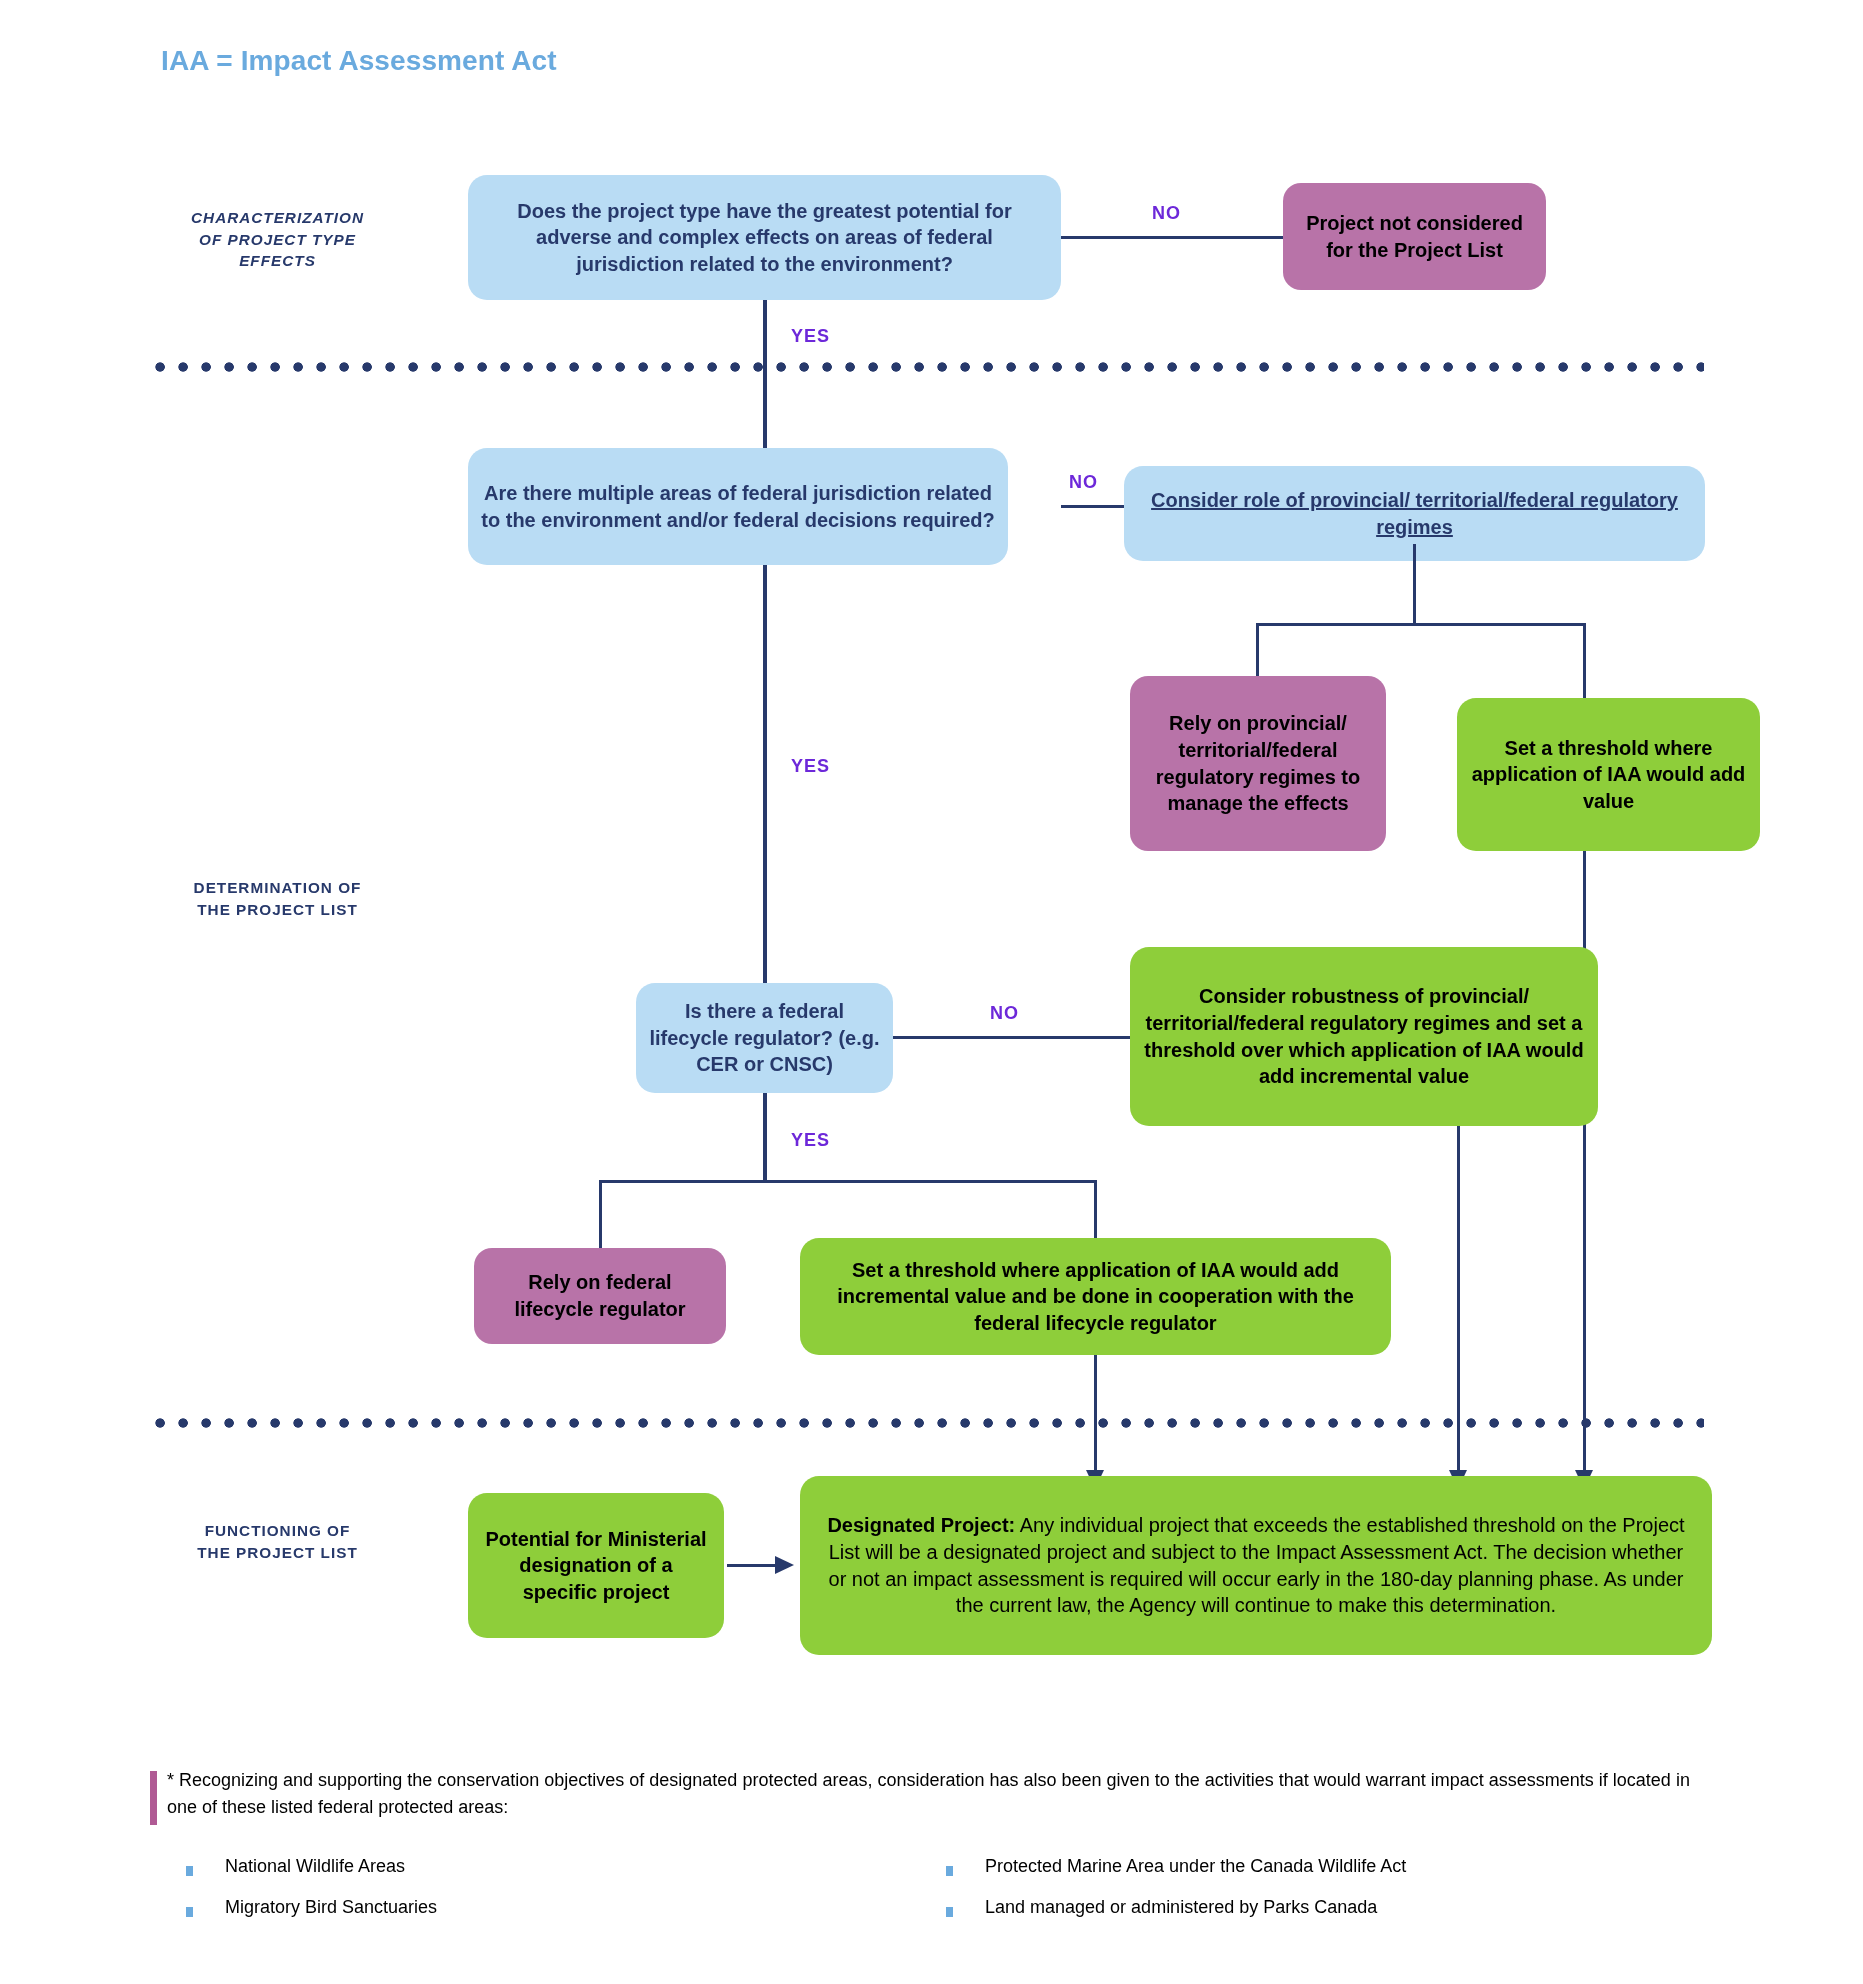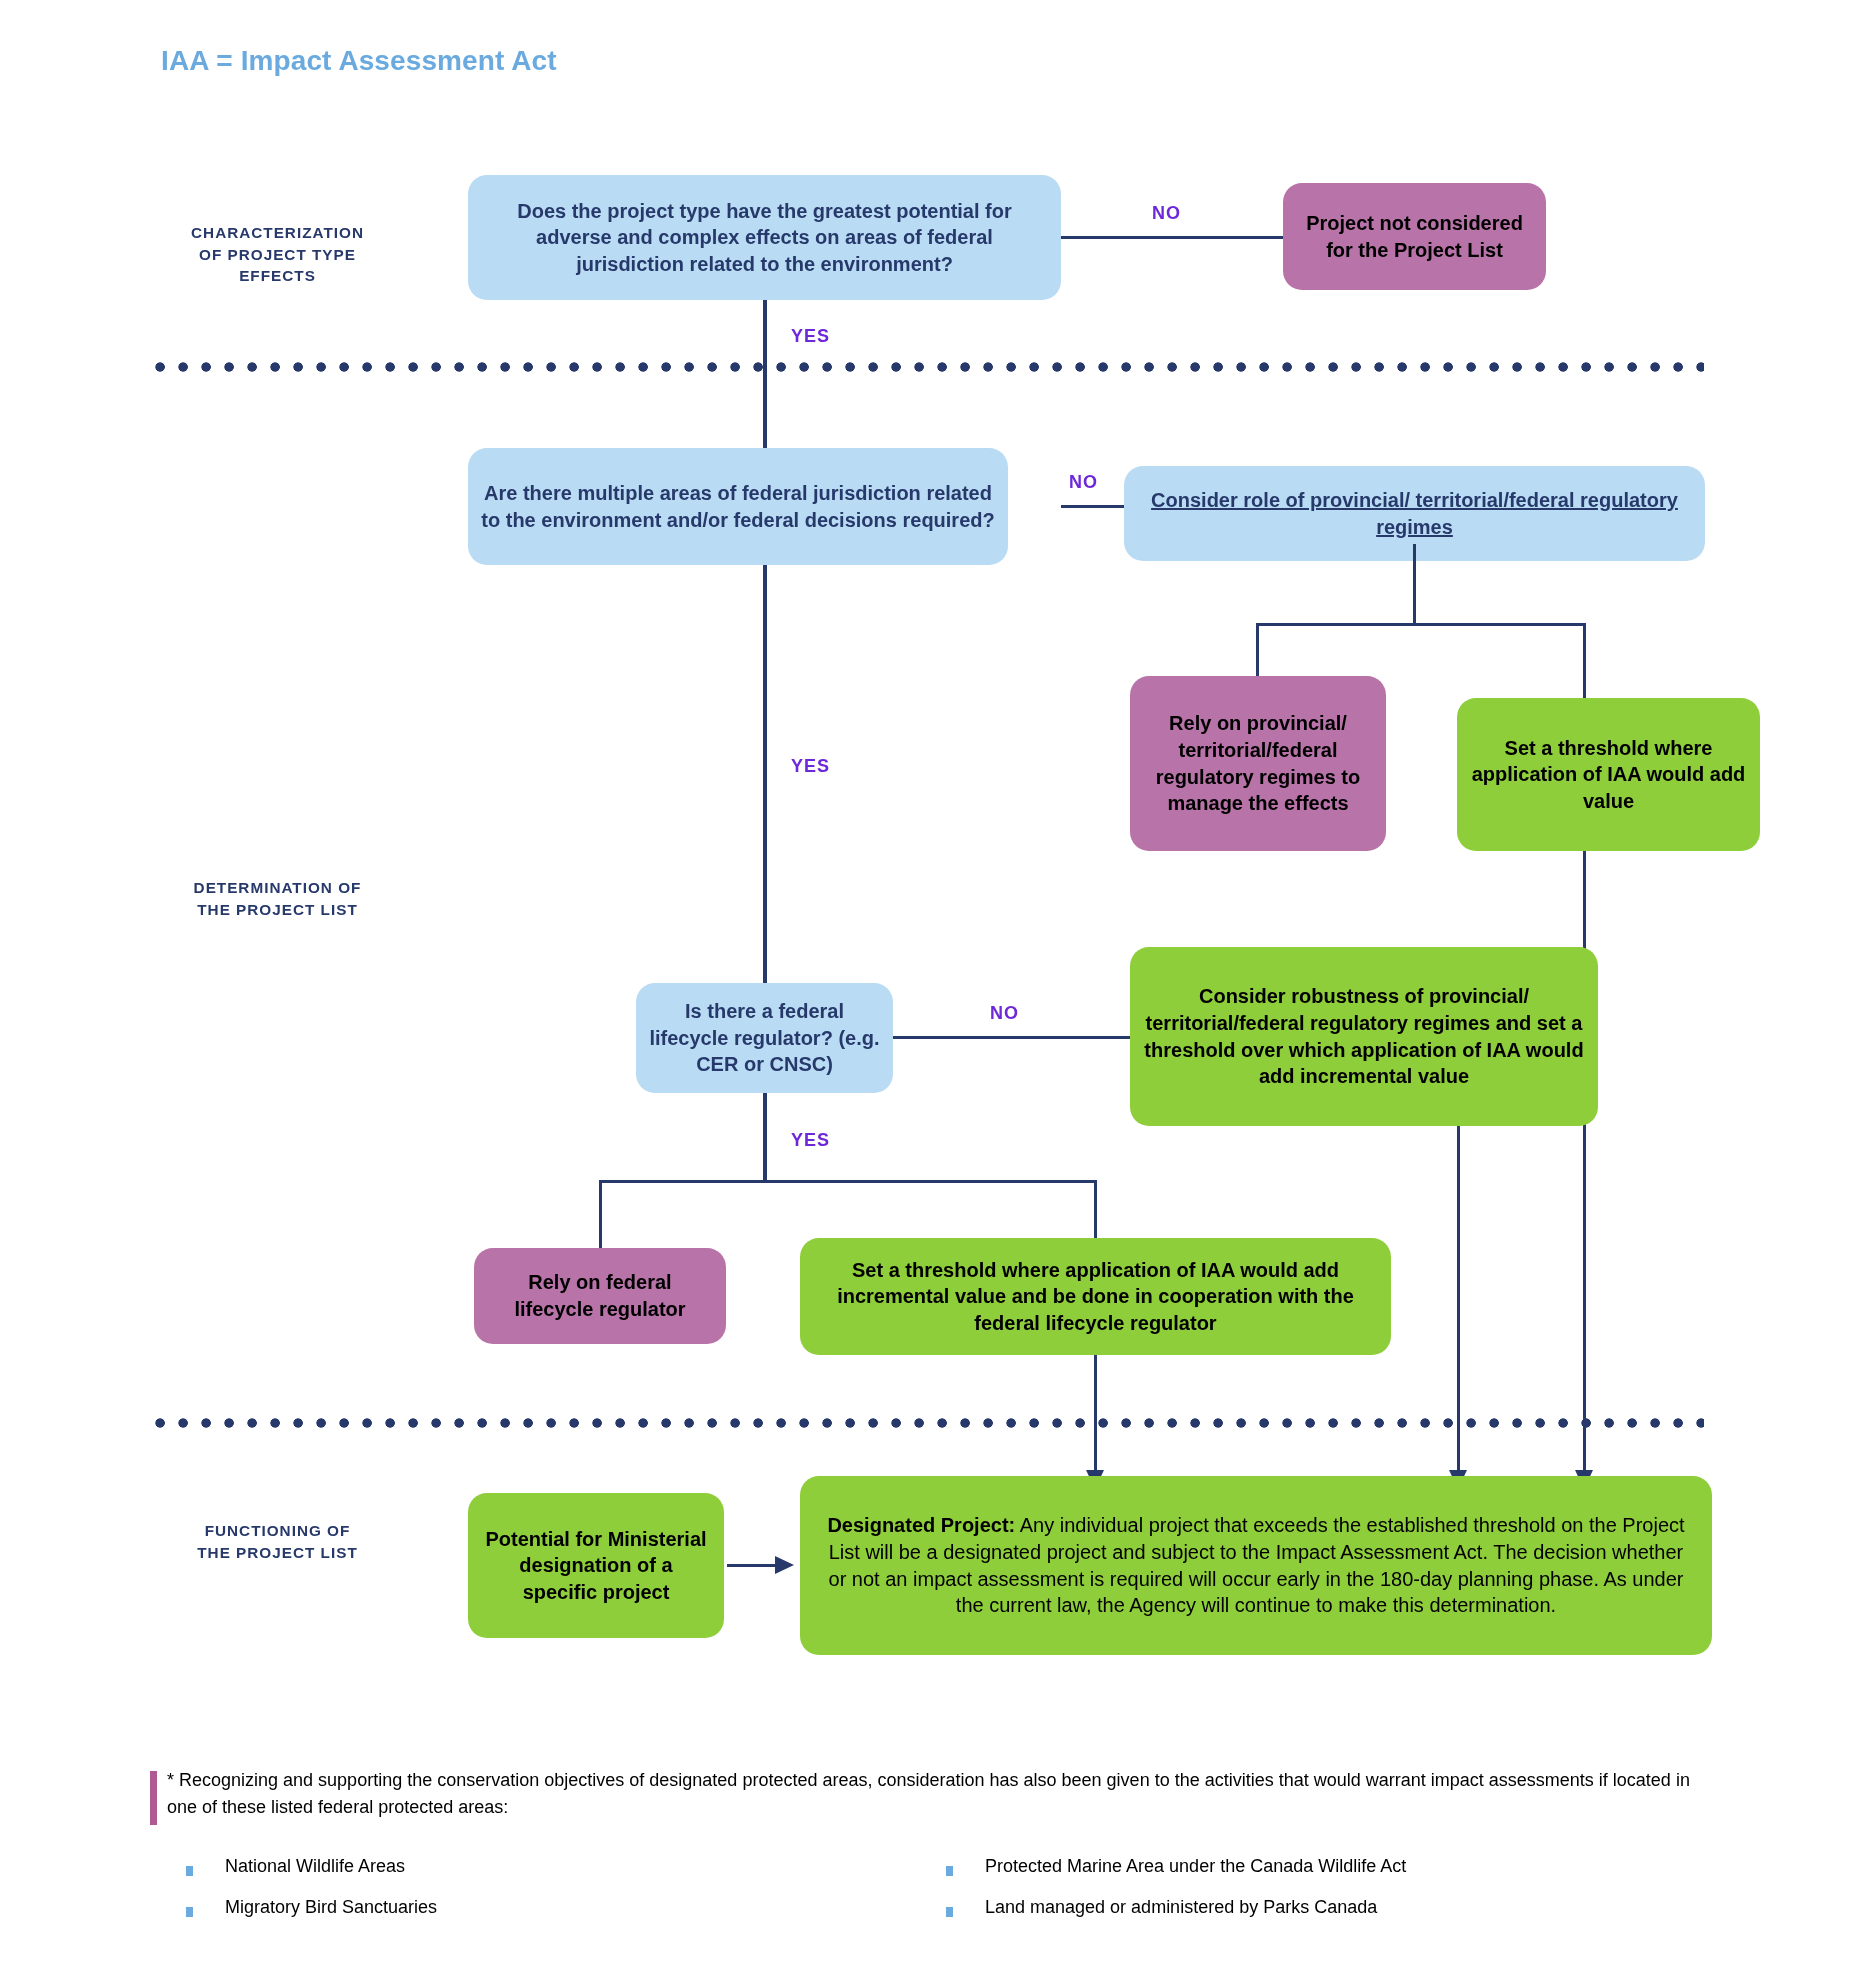--- a/index.html
+++ b/index.html
@@ -47,21 +47,21 @@
     border-radius: 19px;
     display: flex;
     align-items: center;
     justify-content: center;
     text-align: center;
     font-weight: bold;
     line-height: 1.33;
     padding: 7.3px 13px;
   }
   .node.blue  { background: #b9dcf4; color: #27396b; }
-  .node.purp  { background: #b873a8; color: #000000; }
+  .node.purp  { background: #b873a8; color: #000000; border-radius: 18px; }
   .node.green { background: #8ece3a; color: #000000; }
   .node .inner { width: 100%; }
   
   .vline {
     position: absolute;
     width: 2.9px;
     background: #27396b;
   }
   .hline {
     position: absolute;
@@ -153,21 +153,21 @@
     text-align: center;
   }
 </style>
 </head>
 <body>
 
 <div id="page">
 
   <div id="title">IAA = Impact Assessment Act</div>
 
-  <div class="stage-label" style="left:146px; top:222px; width:263px;">
+  <div class="stage-label" style="left:146px; top:207px; width:263px;font-style:italic;">
     <div>CHARACTERIZATION</div>
     <div>OF PROJECT TYPE</div>
     <div>EFFECTS</div>
   </div>
 
   <div class="stage-label" style="left:146px; top:877px; width:263px;">
     <div>DETERMINATION OF</div>
     <div>THE PROJECT LIST</div>
   </div>
 

